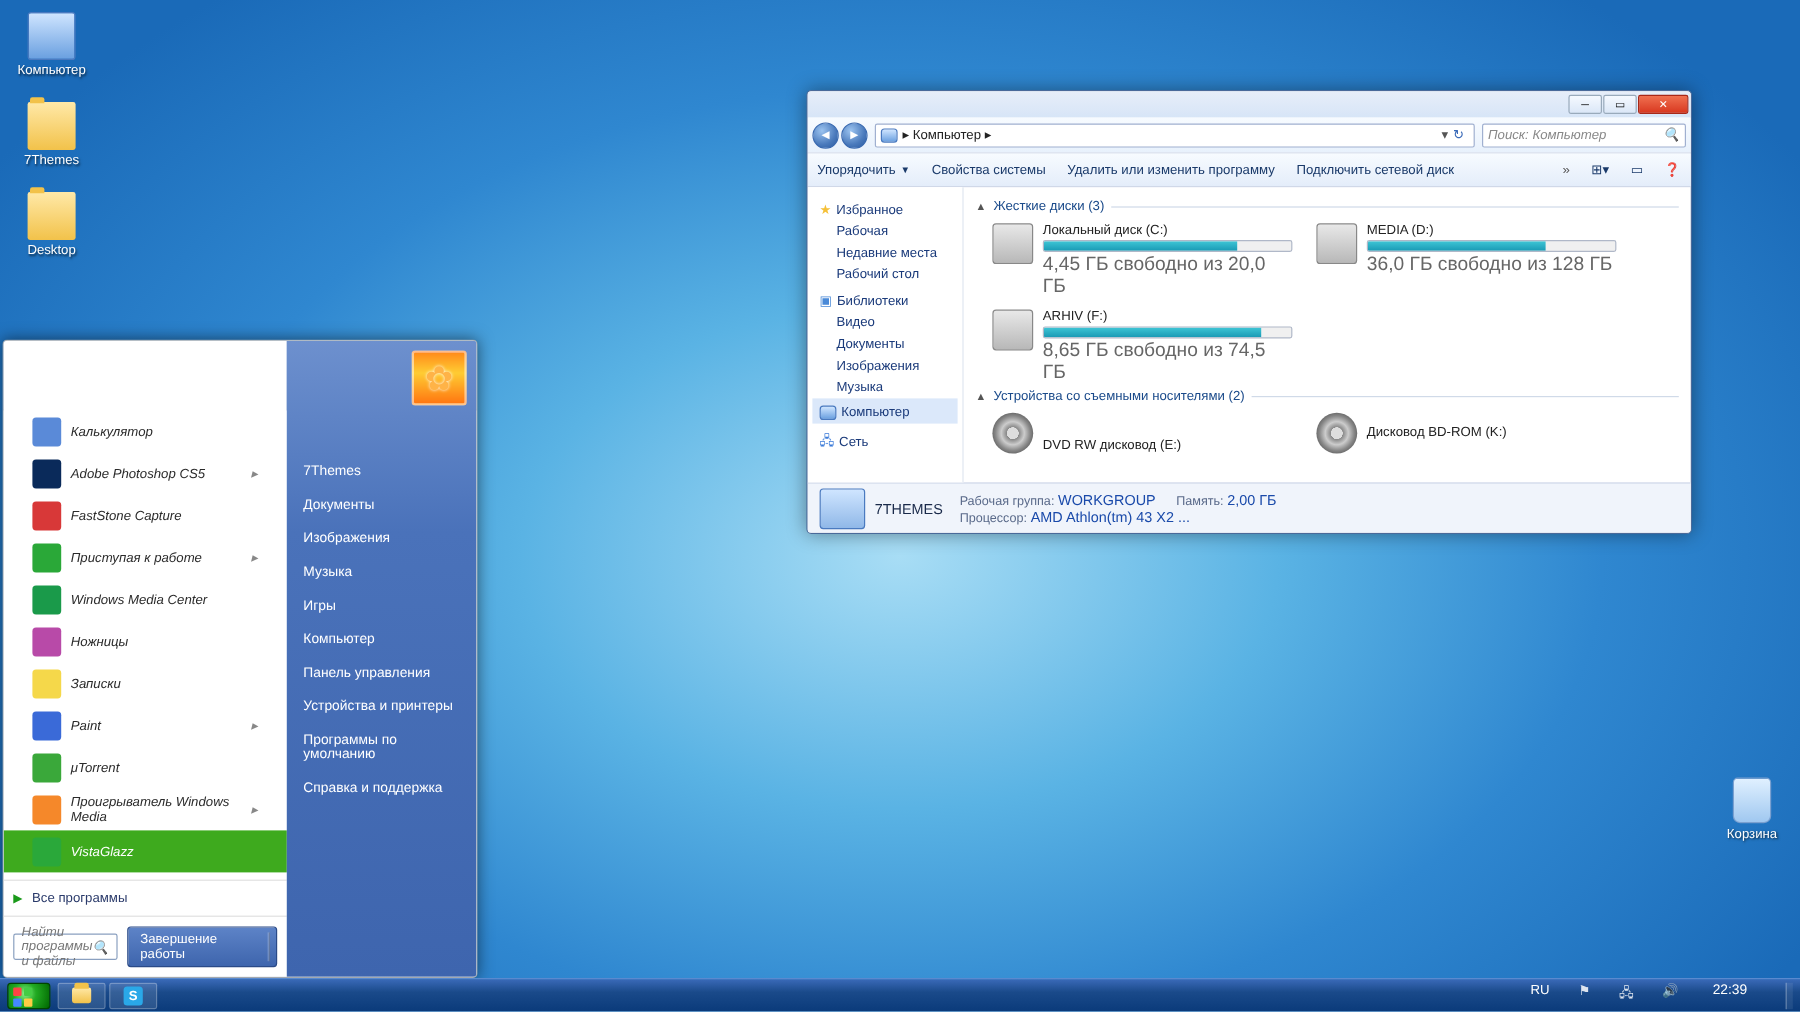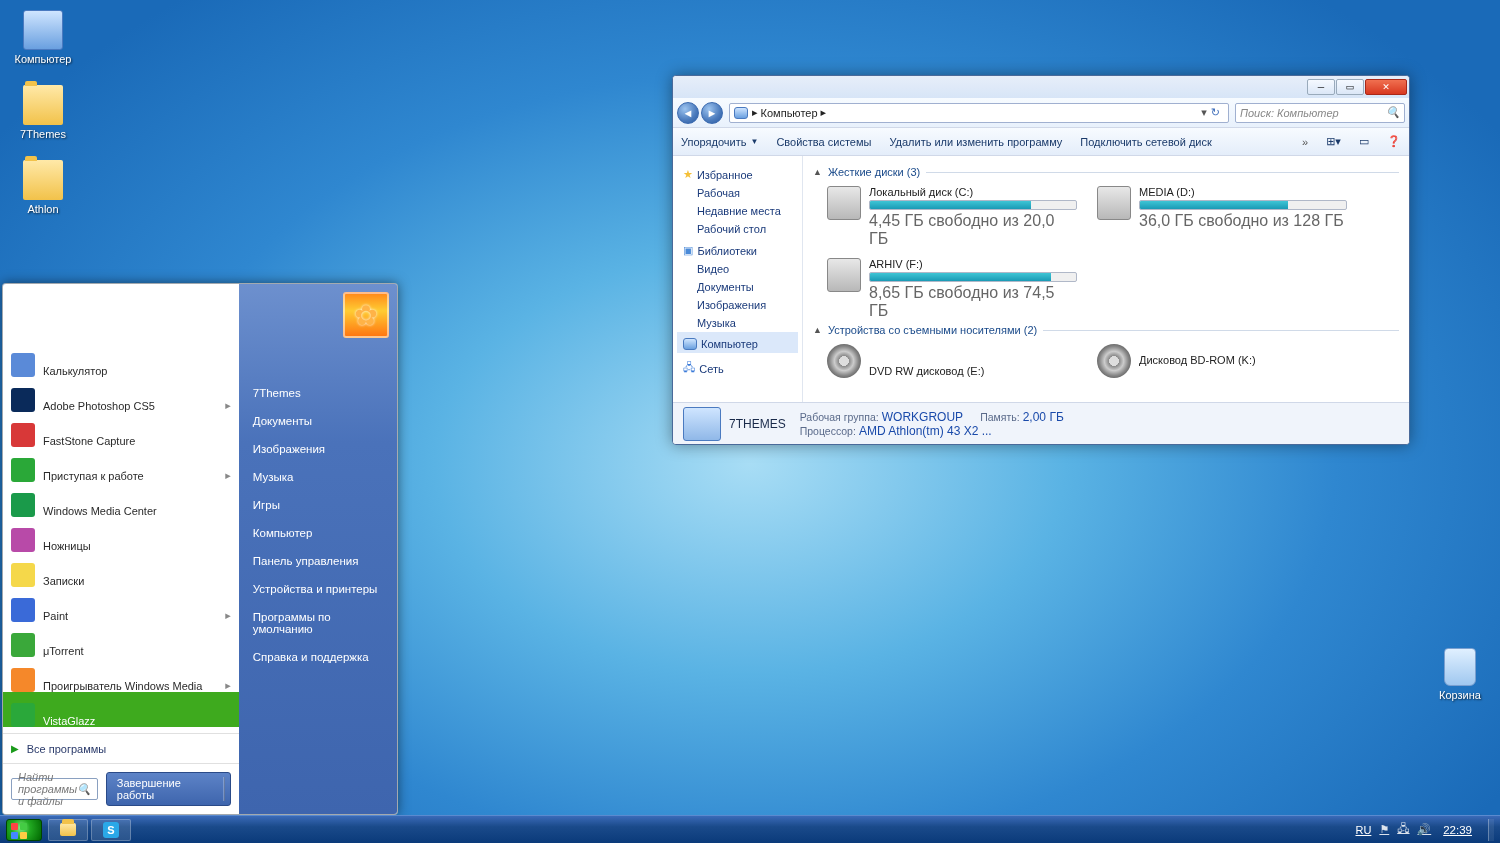--- a/index.html
+++ b/index.html
@@ -8,21 +8,21 @@
 .desktop-icon{position:absolute;width:70px;text-align:center;cursor:pointer;}
 .desktop-icon .dicon{width:40px;height:40px;margin:0 auto 3px;}
 .desktop-icon .dlabel{color:#fff;font-size:11px;text-shadow:1px 1px 2px rgba(0,0,0,.7);}
 
 .start-menu{position:absolute;left:2px;bottom:28px;width:396px;height:532px;background:rgba(255,255,255,.9);border:1px solid rgba(0,0,0,.3);border-radius:4px;box-shadow:0 0 12px rgba(0,0,0,.5);display:flex;overflow:hidden;}
 .sm-top{position:absolute;top:0;left:0;right:0;height:58px;background:linear-gradient(#7aa2d8,#5b86c8,#4a76bb);border-bottom:1px solid #3a5a98;}
 .sm-left{width:237px;height:100%;background:#fff;display:flex;flex-direction:column;padding-top:58px;z-index:2;}
 .sm-right{width:159px;height:100%;background:linear-gradient(#6d90ce,#4a72ba 30%,#3e65ae);padding-top:95px;z-index:2;}
 .sm-avatar{position:absolute;top:8px;right:8px;width:46px;height:46px;border:2px solid rgba(255,255,255,.5);border-radius:3px;background:linear-gradient(#ff8c1a,#ffcc33 40%,#ff7711);z-index:3;display:flex;align-items:center;justify-content:center;}
 .sm-avatar:before{content:"✿";color:#ffb347;font-size:28px;text-shadow:0 0 3px #fff;}
-.sm-prog{display:flex;align-items:flex-end;height:35px;padding:0 8px;cursor:pointer;color:#2a2a2a;}
+.sm-prog{display:flex;align-items:center;height:35px;padding:0 24px;cursor:pointer;color:#2a2a2a;font-style:italic;}
 .sm-prog.selected{background:#3eaa1e;color:#fff;}
 .sm-prog .pic{width:24px;height:24px;margin-right:8px;border-radius:3px;flex-shrink:0;}
 .sm-prog .arrow{margin-left:auto;color:#888;}
 .sm-allprog{display:flex;align-items:center;height:30px;padding:0 8px;cursor:pointer;color:#2a3a6a;border-top:1px solid #e0e0e0;margin-top:auto;}
 .sm-allprog .tri{color:#1a9a1a;margin-right:8px;font-size:10px;}
 .sm-search-row{display:flex;align-items:center;padding:8px;border-top:1px solid #e0e0e0;gap:8px;}
 .sm-search{flex:1;height:22px;padding:0 6px;border:1px solid #8aa0c0;border-radius:2px;font-style:italic;color:#777;display:flex;align-items:center;justify-content:space-between;background:#fff;}
 .sm-rlink{color:#fff;padding:8px 14px;cursor:pointer;font-size:11.5px;}
 .sm-shutdown{background:linear-gradient(#5d83c7,#3e65ad);color:#fff;border:1px solid #2a4a88;border-radius:3px;padding:4px 18px 4px 10px;display:flex;align-items:center;cursor:pointer;position:relative;}
 .sm-shutdown:after{content:"";position:absolute;right:5px;top:4px;bottom:4px;width:1px;background:rgba(255,255,255,.25);border-right:1px solid rgba(0,0,0,.2);}
@@ -58,21 +58,21 @@
 .ex-status .statico{width:38px;height:34px;background:linear-gradient(#cfe5ff,#90b8e8);border-radius:3px;}
 .ex-status .statname{color:#1a2a4a;font-size:12px;font-weight:500;margin-right:6px;}
 .ex-status .statlbl{color:#5a6a8a;font-size:10.5px;}
 .ex-status .statval{color:#1a4aaa;font-size:12px;margin-right:14px;}
 
 .taskbar{position:absolute;left:0;right:0;bottom:0;height:28px;background:linear-gradient(#3a6ab8,#1a4a8a 40%,#0a3a7a);display:flex;align-items:center;padding:0 6px;border-top:1px solid #5a8acf;}
 .tb-start{width:36px;height:22px;border-radius:3px;background:radial-gradient(circle at 40% 40%,#8e8,#2a2 40%,#060);border:1px solid #040;cursor:pointer;position:relative;overflow:hidden;margin-right:6px;}
 .tb-start:before{content:"";position:absolute;left:4px;top:3px;width:7px;height:7px;background:#f44;border-radius:1px;}
 .tb-start:after{content:"";position:absolute;left:13px;top:3px;width:7px;height:7px;background:#4c4;border-radius:1px;box-shadow:-9px 9px 0 #48f,0 9px 0 #fc4;}
 .tb-item{width:40px;height:22px;border:1px solid rgba(255,255,255,.25);border-radius:2px;background:rgba(255,255,255,.12);margin-right:3px;display:flex;align-items:center;justify-content:center;cursor:pointer;}
-.tb-tray{margin-left:auto;display:flex;align-items:center;gap:8px;color:#fff;text-decoration:underline;}
+.tb-tray{margin-left:auto;display:flex;align-items:flex-start;gap:24px;color:#fff;}
 .tb-tray .tico{opacity:.85;cursor:pointer;}
 .tb-clock{color:#fff;font-size:11.5px;padding:0 4px;}
 .tb-show{width:6px;height:22px;border-left:1px solid rgba(255,255,255,.3);margin-left:4px;background:rgba(255,255,255,.08);cursor:pointer;}
 
 .ic-folder{background:linear-gradient(#ffe9a8,#f2c24a);border-radius:2px;position:relative;}
 .ic-folder:before{content:"";position:absolute;top:-4px;left:2px;width:12px;height:5px;background:#f2c24a;border-radius:2px 2px 0 0;}
 .ic-monitor{background:linear-gradient(#cfe5ff,#6aa0e0);border-radius:3px;border:1px solid #4a7ac0;}
 .ic-hdd{background:linear-gradient(#e8e8e8,#b8b8b8);border-radius:3px;border:1px solid #888;}
 .ic-dvd{background:radial-gradient(circle,#ddd 20%,#888 21%,#ccc 40%,#888 60%,#555 80%);border-radius:50%;}
 </style>
@@ -82,21 +82,21 @@
 <div class="desktop-icon" style="left:8px;top:10px">
   <div class="dicon ic-monitor"></div>
   <div class="dlabel">Компьютер</div>
 </div>
 <div class="desktop-icon" style="left:8px;top:85px">
   <div class="dicon ic-folder"></div>
   <div class="dlabel">7Themes</div>
 </div>
 <div class="desktop-icon" style="left:8px;top:160px">
   <div class="dicon ic-folder"></div>
-  <div class="dlabel">Athlon</div>
+  <div class="dlabel">Desktop</div>
 </div>
 <div class="desktop-icon" style="left:1425px;top:648px">
   <div class="dicon" style="background:linear-gradient(#e0f0ff,#a0c8f0);border-radius:4px 4px 6px 6px;border:1px solid #7aa0d0;width:32px;height:38px;margin:0 auto 3px"></div>
   <div class="dlabel">Корзина</div>
 </div>
 
 <div class="start-menu">
   <div class="sm-top"></div>
   <div class="sm-avatar"></div>
   <div class="sm-left">

